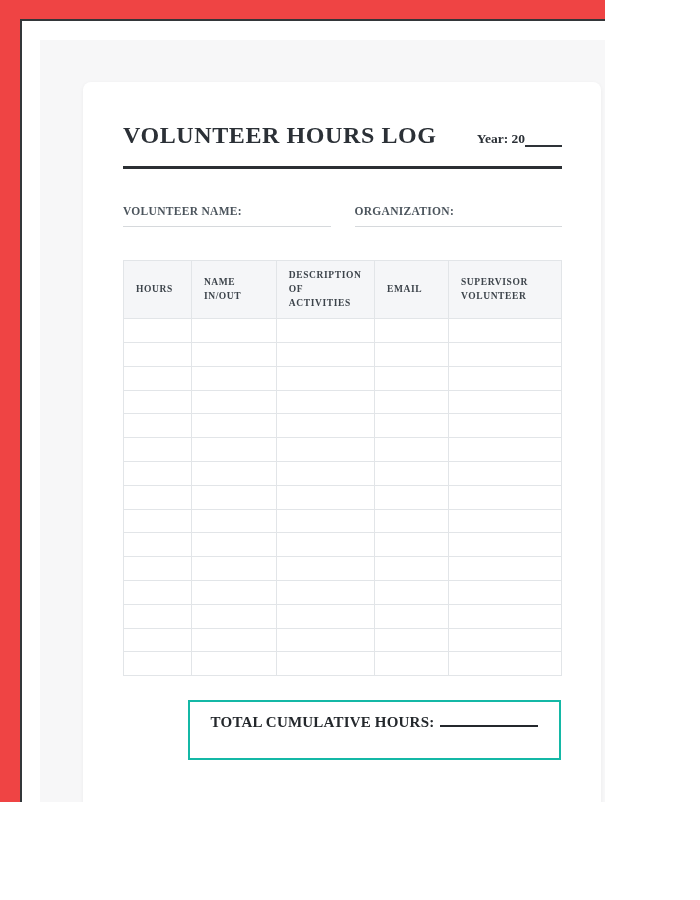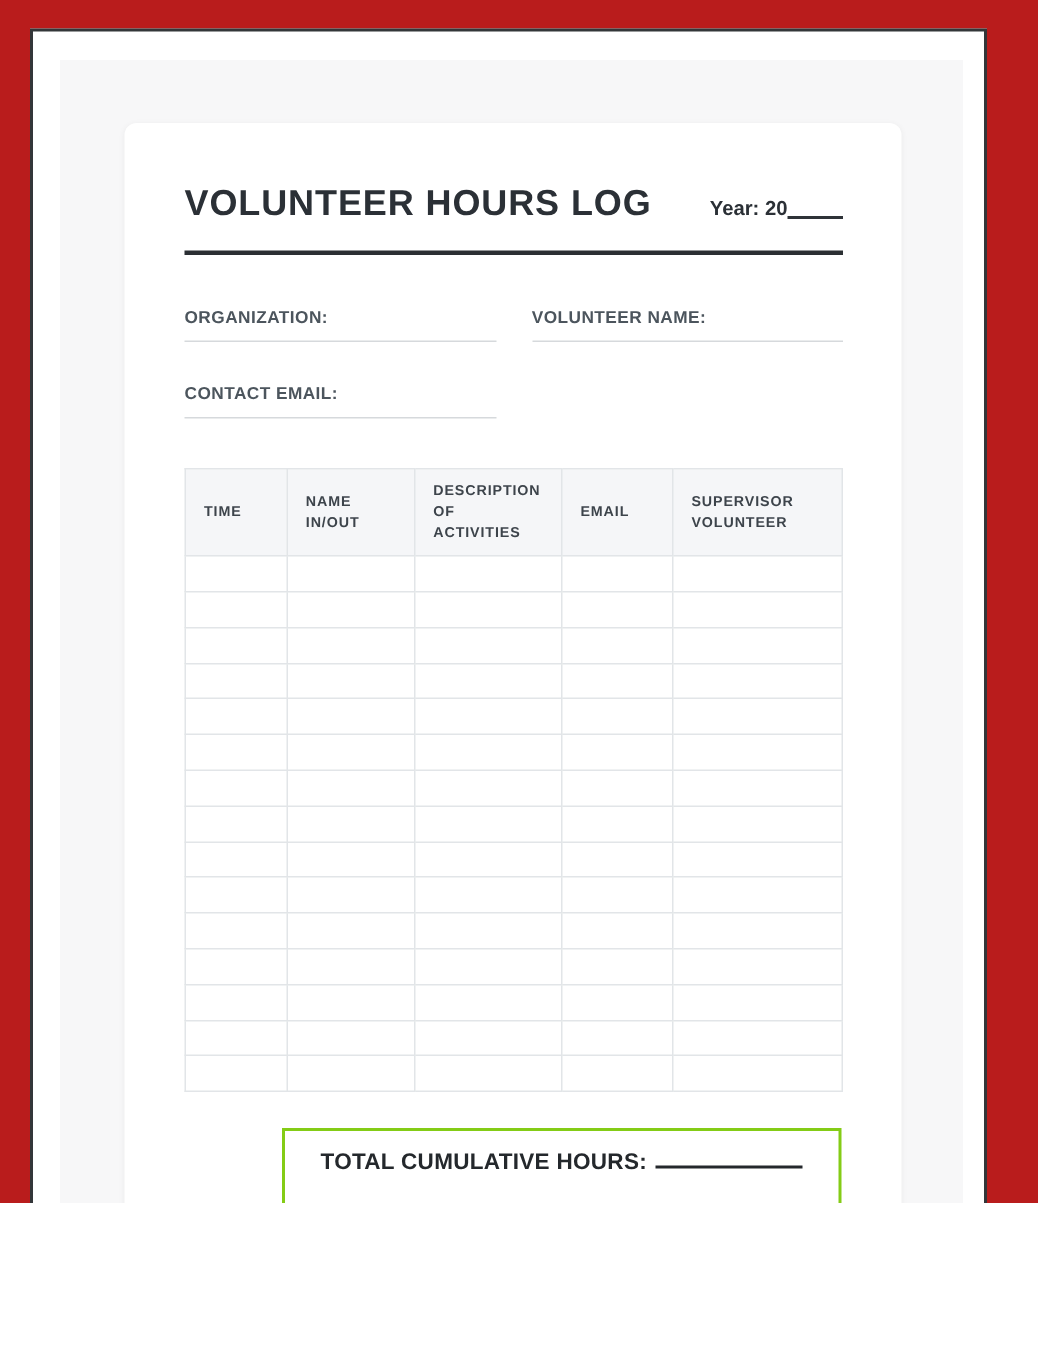--- a/index.html
+++ b/index.html
@@ -4,23 +4,24 @@
 <style>
   * { box-sizing: border-box; }
   html, body {
     margin: 0; padding: 0;
     width: 700px; height: 900px;
     background: #ffffff;
     font-family: "Liberation Sans", sans-serif;
   }
   .viewport {
     position: relative;
-    width: 692px; height: 802px;
+    width: 605px; height: 802px;
     overflow: hidden;
-    background: #b91c1c;
+    background: #ef4444;
+    font-family: Liberation Serif, serif;
   }
   .frame {
     position: absolute;
     left: 20px; top: 19px;
     width: 638px; height: 840px;
     border: 2px solid #333639;
     background: #ffffff;
   }
   .panel {
     position: absolute;
@@ -111,21 +112,21 @@
     border: 1px solid #e2e5e8;
     height: 23.8px;
     padding: 0;
     background: #ffffff;
   }
   .total-box {
     margin-top: 24px;
     margin-left: 65px;
     width: 373px;
     height: 60px;
-    border: 2px solid #84cc16;
+    border: 2px solid #14b8a6;
     display: flex;
     justify-content: center;
     align-items: baseline;
     gap: 6px;
     padding-top: 12px;
   }
   .total-label {
     font-size: 15px;
     font-weight: bold;
     letter-spacing: 0.2px;
@@ -150,44 +151,40 @@
           <div class="year-field">
             <span>Year: 20</span>
             <span class="blank-line year-blank"></span>
           </div>
         </div>
 
         <div class="title-divider"></div>
 
         <div class="fields">
           <div class="field">
-            <div class="field-label">ORGANIZATION:</div>
-            <div class="field-line"></div>
-          </div>
-          <div class="field">
             <div class="field-label">VOLUNTEER NAME:</div>
             <div class="field-line"></div>
           </div>
           <div class="field">
-            <div class="field-label">CONTACT EMAIL:</div>
+            <div class="field-label">ORGANIZATION:</div>
             <div class="field-line"></div>
           </div>
         </div>
 
         <table class="log-table">
           <colgroup>
             <col style="width:15.5%">
             <col style="width:19.4%">
             <col style="width:22.4%">
             <col style="width:16.9%">
             <col style="width:25.8%">
           </colgroup>
           <thead>
             <tr>
-              <th>TIME</th>
+              <th>HOURS</th>
               <th>NAME IN/OUT</th>
               <th>DESCRIPTION OF ACTIVITIES</th>
               <th>EMAIL</th>
               <th>SUPERVISOR VOLUNTEER</th>
             </tr>
           </thead>
           <tbody>
               <tr>
                 <td></td>
                 <td></td>

